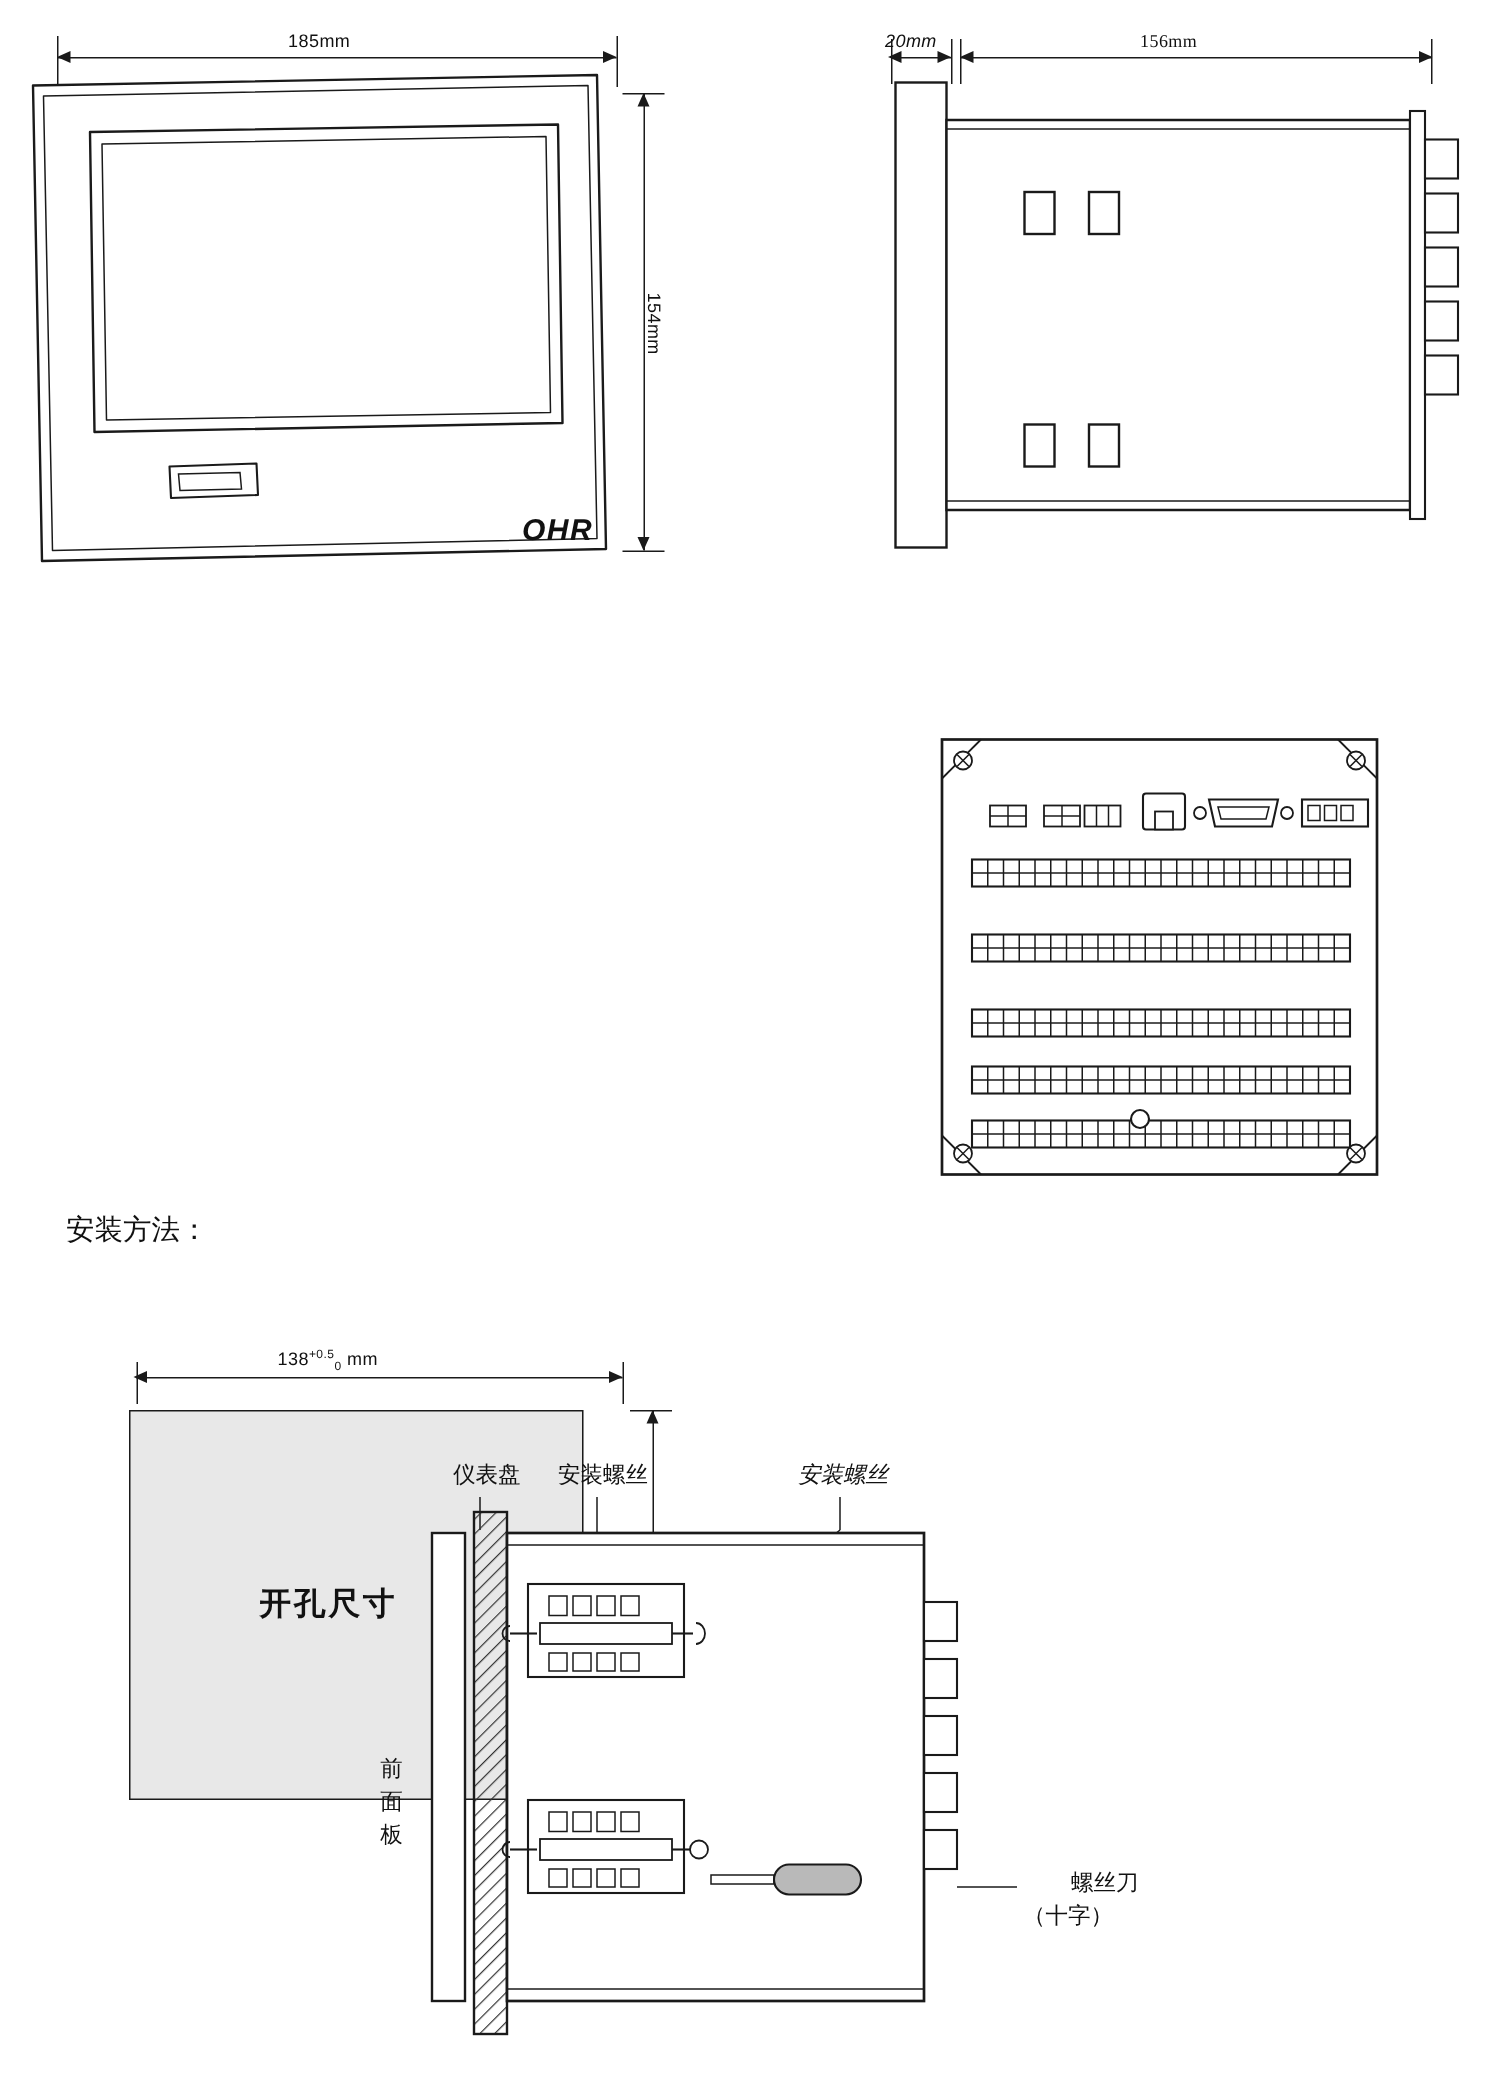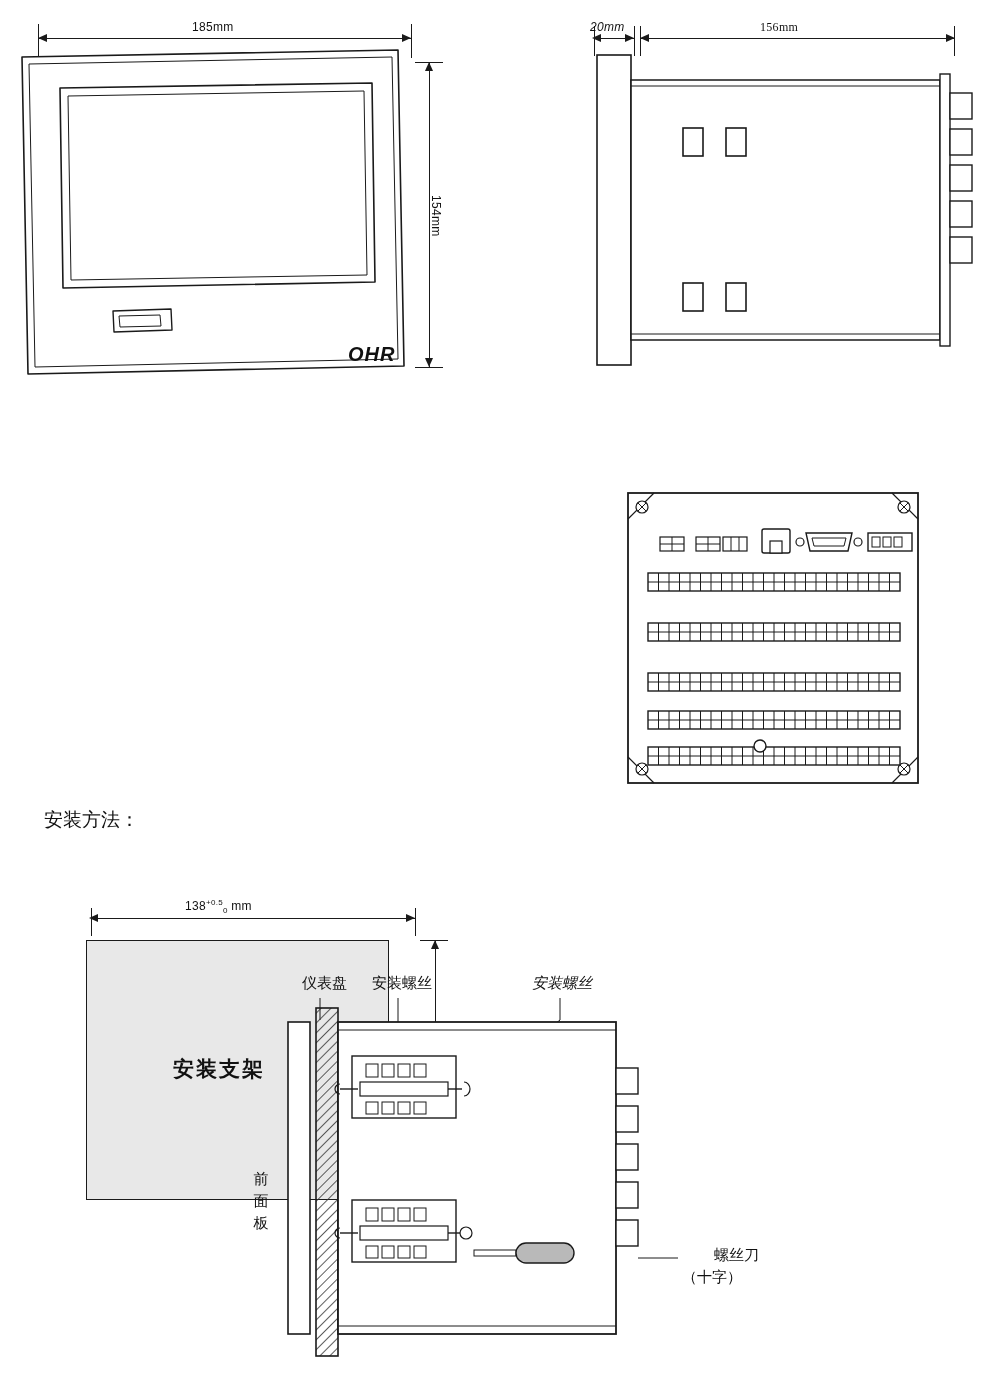--- a/index.html
+++ b/index.html
@@ -180,21 +180,21 @@
     <div class="ln-v" style="left:375px;top:500px;height:260px;"></div>
     <div class="arrow-u" style="left:371px;top:500px;"></div>
     <div class="arrow-d" style="left:371px;top:751px;"></div>
     <div class="ln-h" style="left:360px;top:500px;width:28px;"></div>
     <div class="ln-h" style="left:360px;top:760px;width:28px;"></div>
     <div class="dim-label vert" style="left:392px;top:586px;">
       <span>138</span><span class="sup">+0.5</span><span class="sub">0</span>&nbsp;<span>mm</span>
     </div>
 
     <div class="box" style="left:26px;top:500px;width:303px;height:260px;background:#e8e8e8;border-color:#1a1a1a;"></div>
-    <div class="cut-label cn" style="left:113px;top:615px;">安装支架</div>
+    <div class="cut-label cn" style="left:113px;top:615px;">开孔尺寸</div>
   </div>
 
   <div class="abs" style="left:620px;top:485px;width:310px;height:310px;">
     <svg width="310" height="310" style="position:absolute;left:0;top:0;">
 
       <rect x="8" y="8" width="290" height="290" fill="#ffffff" stroke="#1a1a1a" stroke-width="1.8"></rect>
 
       <line x1="8" y1="34" x2="34" y2="8" stroke="#1a1a1a" stroke-width="1.2"></line>
       <line x1="272" y1="8" x2="298" y2="34" stroke="#1a1a1a" stroke-width="1.2"></line>
       <line x1="8" y1="272" x2="34" y2="298" stroke="#1a1a1a" stroke-width="1.2"></line>

